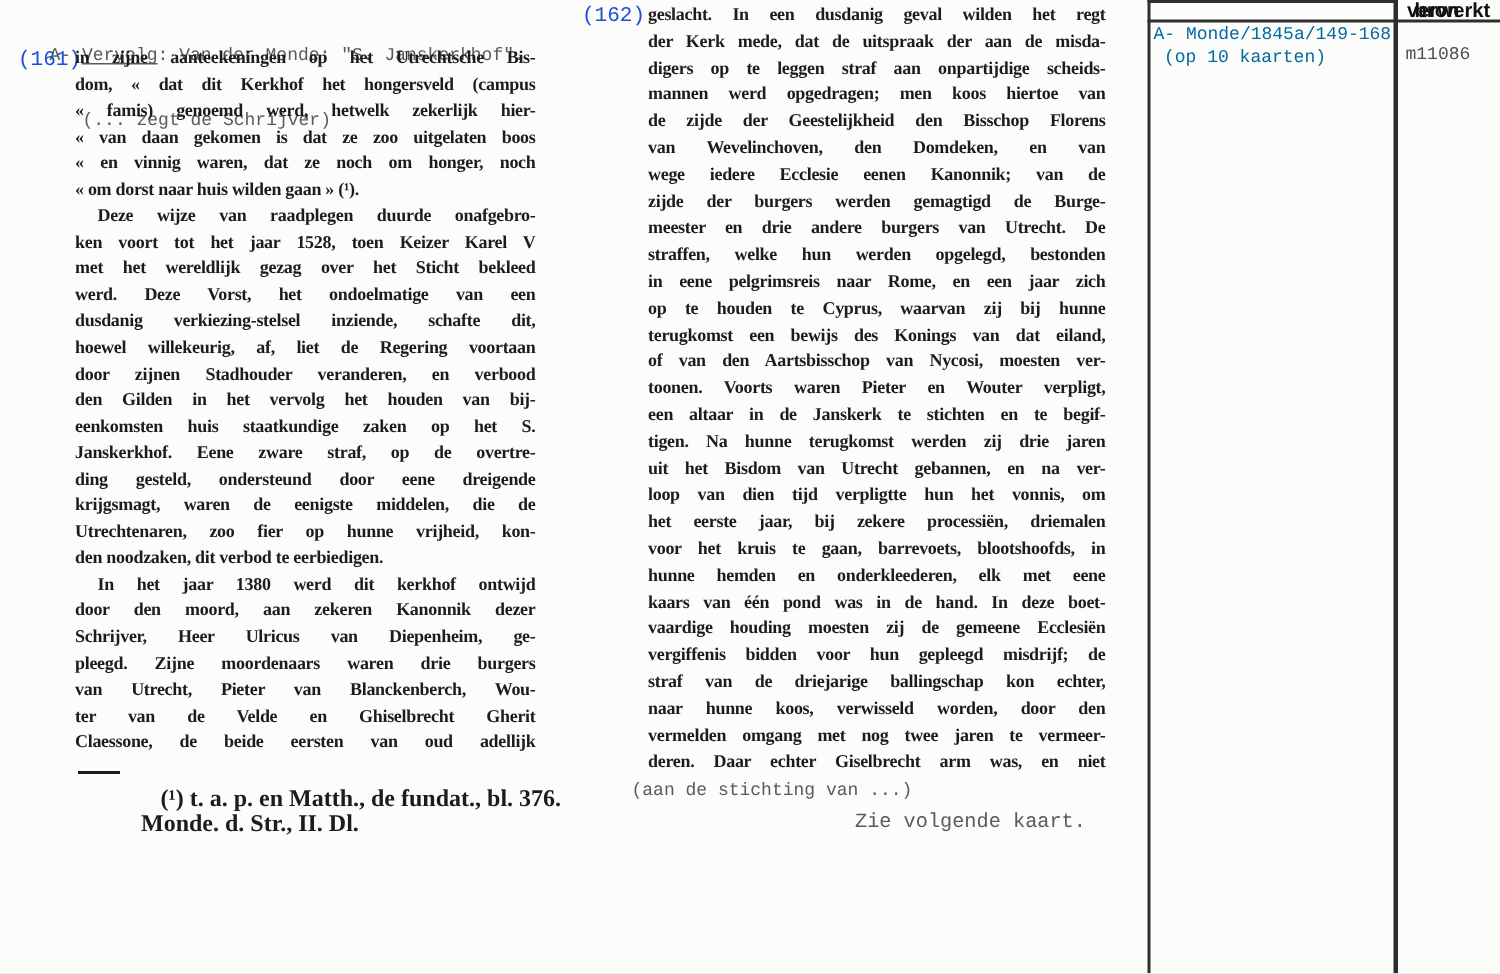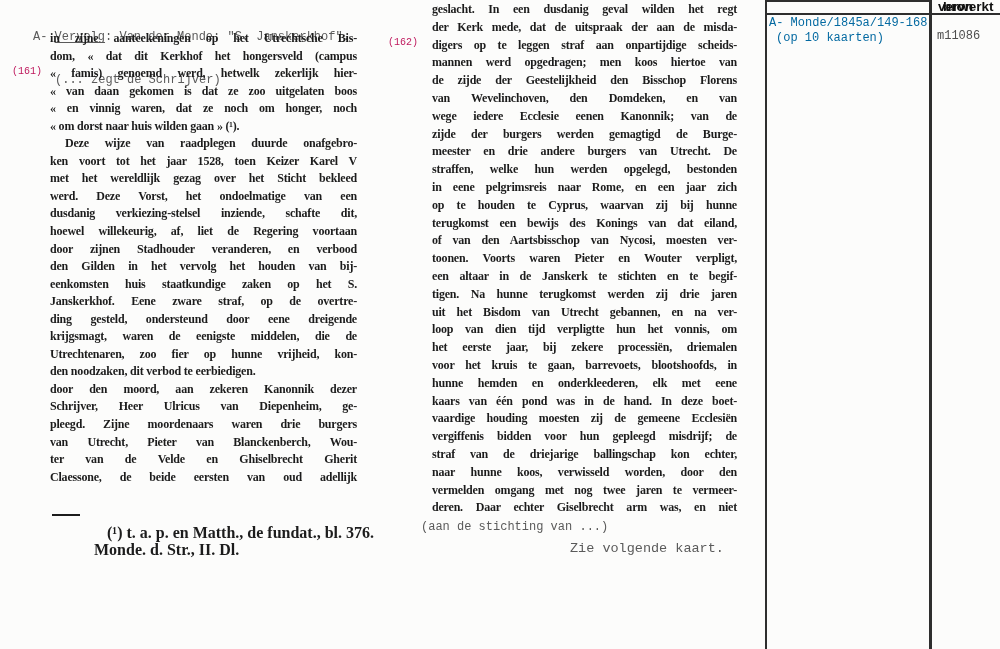--- a/index.html
+++ b/index.html
@@ -8,21 +8,21 @@
     overflow:hidden;font-family:"Liberation Serif",serif;
   }
   
   .mono{
     position:absolute;font-family:"Liberation Mono","DejaVu Sans Mono",monospace;
     color:var(--typewriter,#5a5a5a);white-space:pre;font-size:12px;line-height:14px;
   }
   .topnote{left:33px;top:2px;}
   .topnote .tn2{margin-left:22px;margin-top:1px;}
   .u{text-decoration:underline;text-underline-offset:2px;}
-  .marker{font-size:10px;color:#be185d;margin-top:32px;}
+  .marker{font-size:14px;color:#1d4ed8;}
   .m161{left:12px;top:33px;}
   .m162{left:388px;top:4px;}
   
   .serifcol{
     position:absolute;color:var(--ink,#1c1c1c);font-weight:bold;font-size:12px;
     letter-spacing:-0.2px;
   }
   .leftcol{left:50px;top:30px;width:307px;}
   .rightcol{left:432px;top:1px;width:305px;}
   .bline{white-space:nowrap;height:17.55px;line-height:17.55px;}
@@ -77,20 +77,21 @@
       <div class="bline j">dusdanig verkiezing-stelsel inziende, schafte dit,</div>
       <div class="bline j">hoewel willekeurig, af, liet de Regering voortaan</div>
       <div class="bline j">door zijnen Stadhouder veranderen, en verbood</div>
       <div class="bline j">den Gilden in het vervolg het houden van bij-</div>
       <div class="bline j">eenkomsten huis staatkundige zaken op het S.</div>
       <div class="bline j">Janskerkhof.  Eene zware straf, op de overtre-</div>
       <div class="bline j">ding gesteld, ondersteund door eene dreigende</div>
       <div class="bline j">krijgsmagt, waren de eenigste middelen, die de</div>
       <div class="bline j">Utrechtenaren, zoo fier op hunne vrijheid, kon-</div>
       <div class="bline">den noodzaken, dit verbod te eerbiedigen.</div>
+      <div class="bline j ind">In het jaar 1380 werd dit kerkhof ontwijd</div>
       <div class="bline j">door den moord, aan zekeren Kanonnik dezer</div>
       <div class="bline j">Schrijver, Heer Ulricus van Diepenheim, ge-</div>
       <div class="bline j">pleegd.  Zijne moordenaars waren drie burgers</div>
       <div class="bline j">van Utrecht, Pieter van Blanckenberch, Wou-</div>
       <div class="bline j">ter van de Velde en Ghiselbrecht Gherit</div>
       <div class="bline j">Claessone, de beide eersten van oud adellijk</div>
     </div>
 
   <div class="fnrule"></div>
   <div class="fns">

